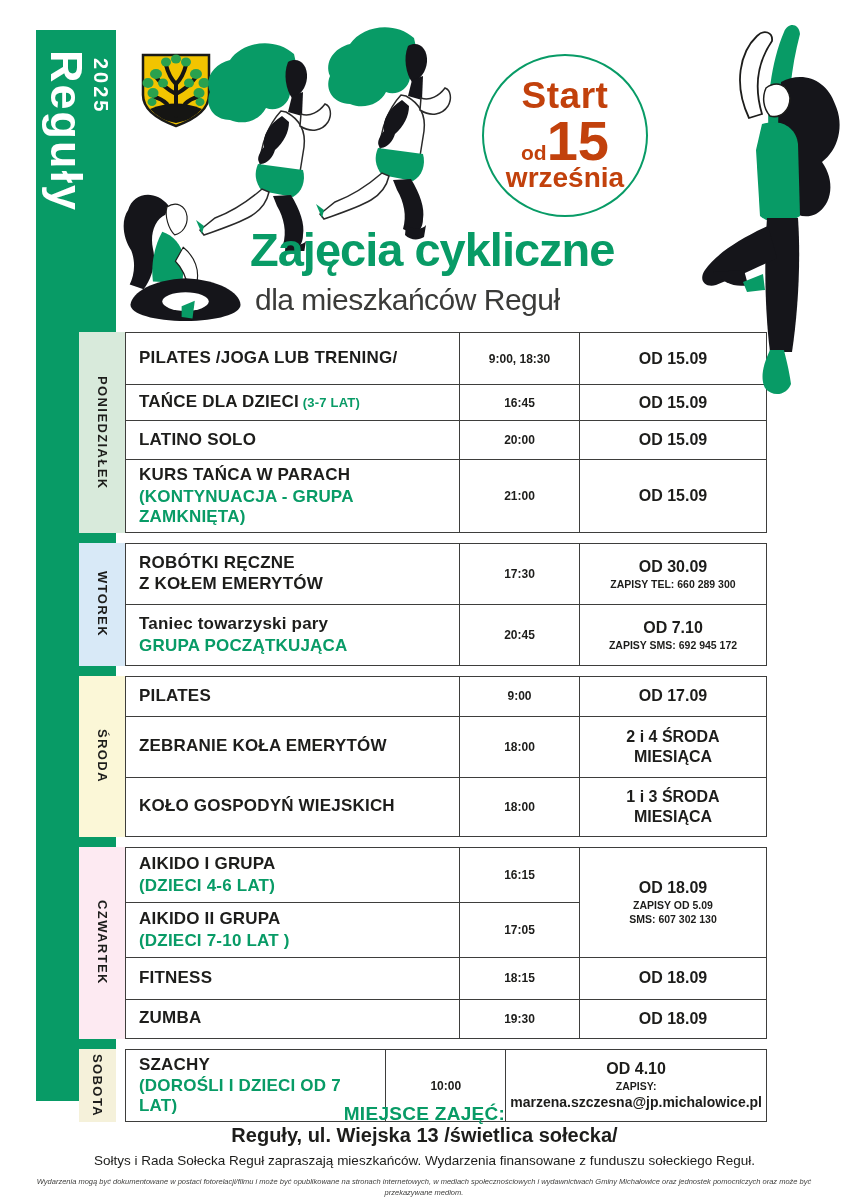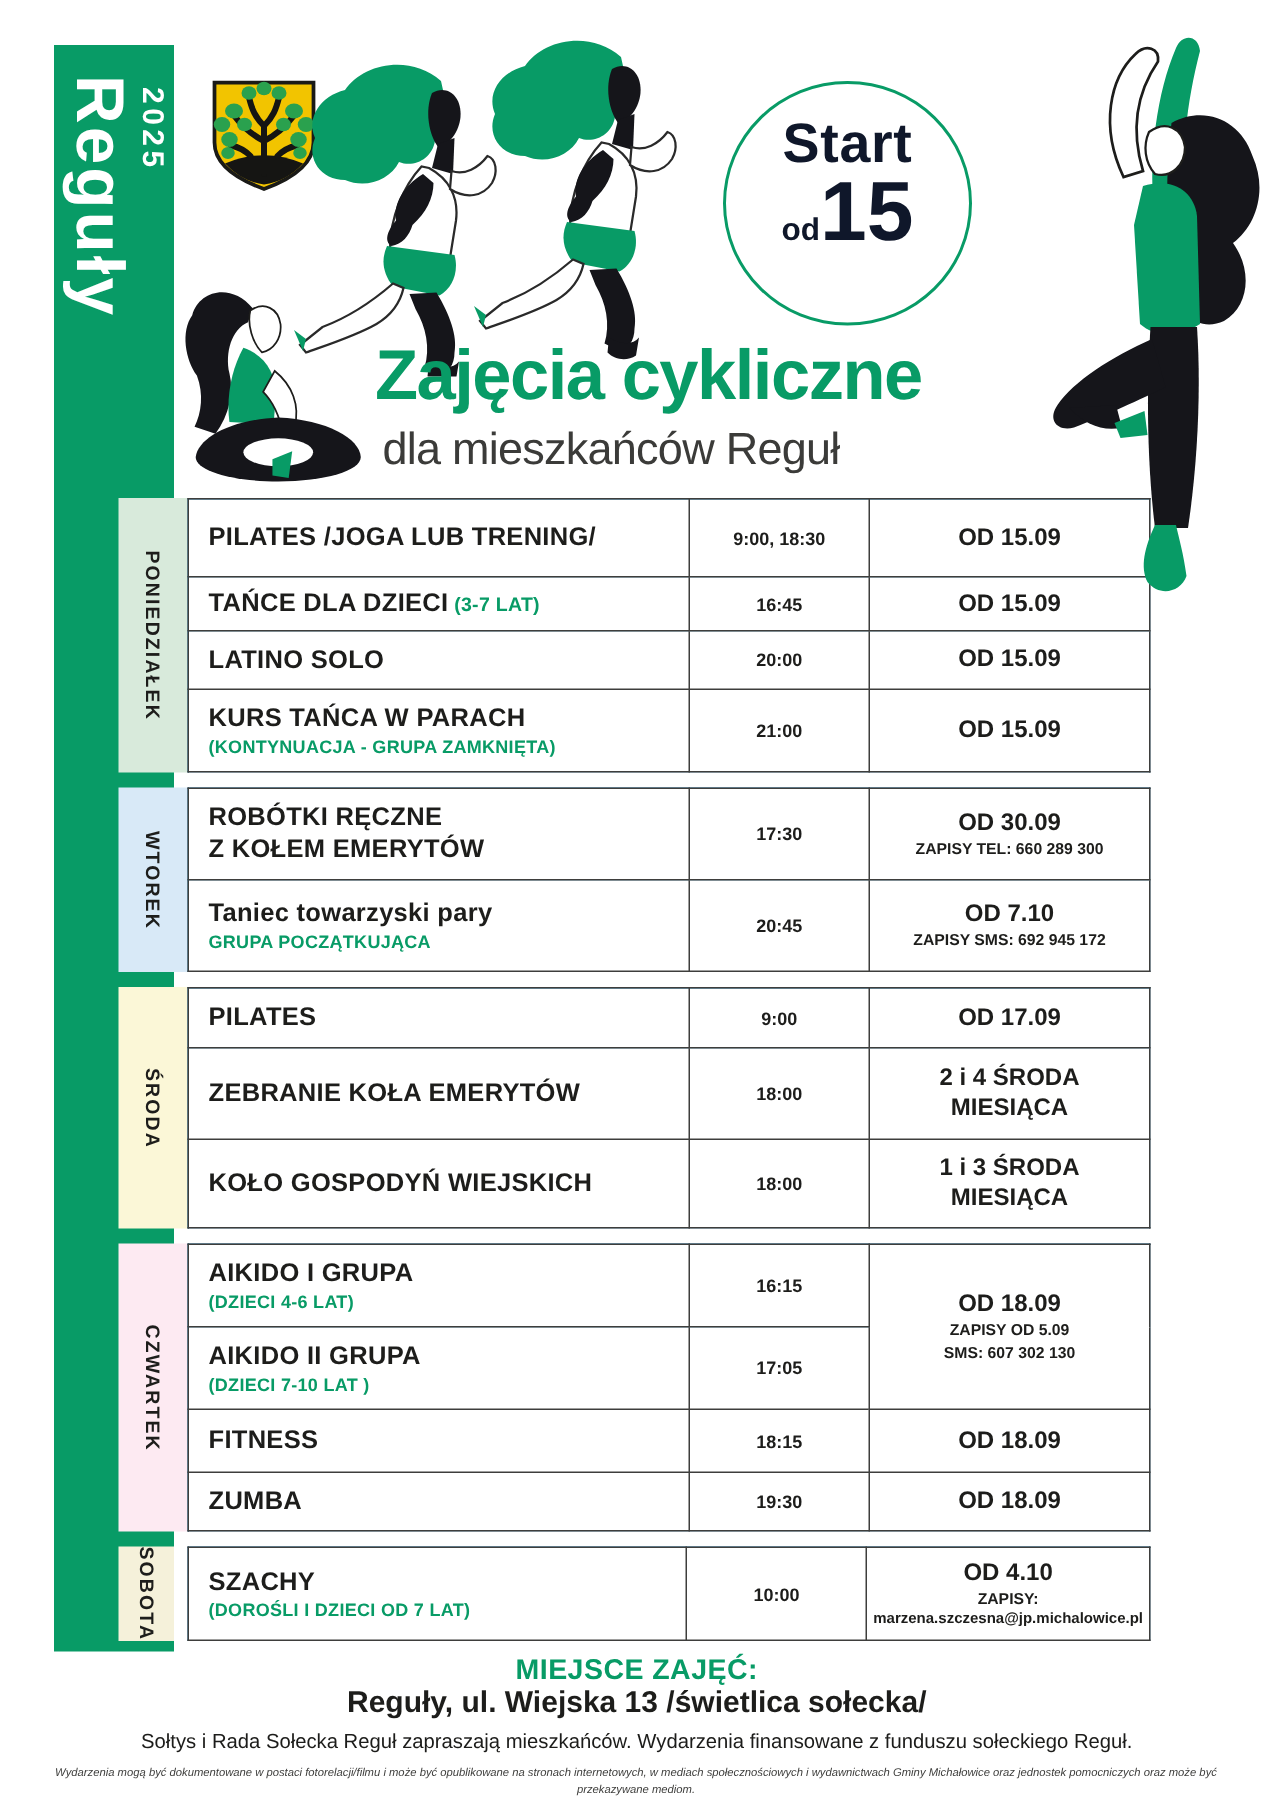--- a/index.html
+++ b/index.html
@@ -14,21 +14,21 @@
       font-size:20px;font-weight:bold;color:#fff;letter-spacing:3px;z-index:2;}
 
   
   .crest{position:absolute;left:139px;top:52px;z-index:2;}
   .runners{position:absolute;left:188px;top:16px;z-index:2;}
   .meditation{position:absolute;left:108px;top:162px;z-index:2;}
   .yoga{position:absolute;left:683px;top:20px;z-index:4;}
 
   
   .badge{position:absolute;left:482px;top:54px;width:166px;height:163px;border:2.5px solid #089b66;
-      border-radius:50%;box-sizing:border-box;text-align:center;color:#0f172a;z-index:3;}
+      border-radius:50%;box-sizing:border-box;text-align:center;color:#c2410c;z-index:3;}
   .badge .b1{font-size:37px;font-weight:bold;margin-top:21px;line-height:1;letter-spacing:0.5px;}
   .badge .b2{line-height:0.95;margin-top:0px;}
   .badge .od{font-size:21px;font-weight:bold;}
   .badge .num{font-size:56px;font-weight:bold;}
   .badge .b3{font-size:28px;font-weight:bold;margin-top:-3px;line-height:1;}
 
   .title{position:absolute;left:250px;top:222px;font-size:47px;font-weight:bold;color:#089b66;
       letter-spacing:-1px;z-index:5;white-space:nowrap;}
   .subtitle{position:absolute;left:255px;top:283px;font-size:30px;font-weight:400;color:#3b3b39;
       letter-spacing:-0.5px;z-index:5;white-space:nowrap;}
@@ -37,27 +37,27 @@
   #schedule{position:absolute;left:79px;top:332px;width:700px;z-index:2;}
   .section{display:flex;align-items:stretch;margin-bottom:10px;}
   .section:last-child{margin-bottom:0;}
   .tab{width:46px;flex:0 0 46px;display:flex;align-items:center;justify-content:center;}
   .section.narrow .tab{width:37px;flex:0 0 37px;margin-right:9px;}
   .tab-label{writing-mode:vertical-rl;font-size:13px;font-weight:bold;letter-spacing:1.4px;color:#1d1d1b;}
   table.tbl{border-collapse:collapse;width:642px;background:#0369a1;}
   table.tbl td{border:1.6px solid #3e3e3c;vertical-align:middle;background:#fff;}
   td.c1{padding:5px 8px 5px 13px;}
   .act{font-size:17px;font-weight:bold;color:#1d1d1b;line-height:1.22;letter-spacing:0.2px;}
-  .gnote{color:#089b66;font-weight:bold;font-size:12px;margin-top:1px;letter-spacing:0.2px;}
+  .gnote{color:#089b66;font-weight:bold;font-size:17px;margin-top:1px;letter-spacing:0.2px;}
   .gnote.inline{display:inline;font-size:13px;}
   td.c2{width:117px;text-align:center;font-size:12px;font-weight:bold;}
   td.c3{width:178px;text-align:center;font-weight:bold;padding:3px 4px;}
   .info-main{font-size:16px;line-height:1.25;}
   .inote{font-size:10.5px;margin-top:1px;line-height:1.25;}
-  .inote.tiny{font-size:10px;font-weight:bold;}
+  .inote.tiny{font-size:14px;font-weight:bold;}
 
   
   .f-place{position:absolute;top:1103px;left:0;width:100%;text-align:center;color:#089b66;
       font-size:19px;font-weight:bold;letter-spacing:0.3px;z-index:2;}
   .f-addr{position:absolute;top:1124px;left:0;width:100%;text-align:center;color:#1d1d1b;
       font-size:20px;font-weight:bold;z-index:2;}
   .f-inv{position:absolute;top:1153px;left:0;width:100%;text-align:center;color:#1c1c1a;
       font-size:13.5px;z-index:2;}
   .f-fine{position:absolute;top:1176px;left:34px;width:780px;text-align:center;color:#3e3e3c;
       font-size:7.5px;font-style:italic;line-height:1.5;z-index:2;}
@@ -131,20 +131,21 @@
     <path d="M84,198 L115,198 C118,242 115,292 109,332 L87,332 C82,292 81,242 84,198 Z" fill="#15151a"></path>
     <path d="M85,206 C58,218 33,234 22,250 C15,260 22,268 33,265 C54,257 78,246 94,238 Z" fill="#15151a"></path>
     <path d="M30,252 C40,263 53,268 65,265 L61,250 Z" fill="#15151a"></path>
     <path d="M60,262 L80,254 L82,270 L64,272 Z" fill="#089b66"></path>
     <path d="M87,330 C80,345 77,358 82,368 C90,378 104,375 108,364 C106,349 103,339 101,330 Z" fill="#089b66"></path>
   </svg>
 
   <div class="badge">
     <div class="b1">Start</div>
     <div class="b2"><span class="od">od</span><span class="num">15</span></div>
+    <div class="b3">września</div>
   </div>
 
   <div class="title">Zajęcia cykliczne</div>
   <div class="subtitle">dla mieszkańców Reguł</div>
 
   <div id="schedule">
       <div class="section">
         <div class="tab" style="background: rgb(216, 234, 219);">
           <span class="tab-label">PONIEDZIAŁEK</span>
         </div>

